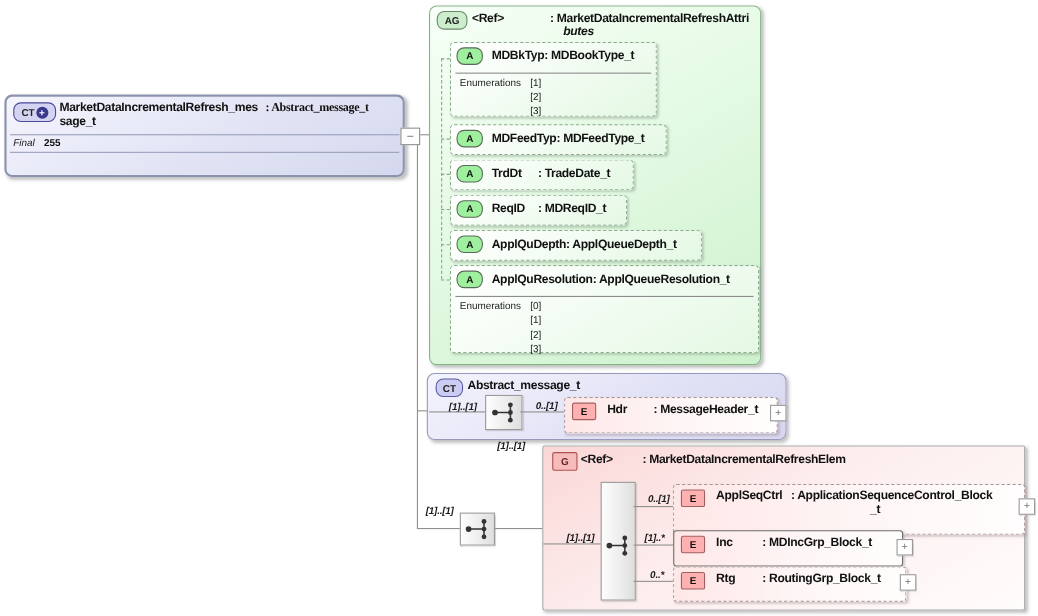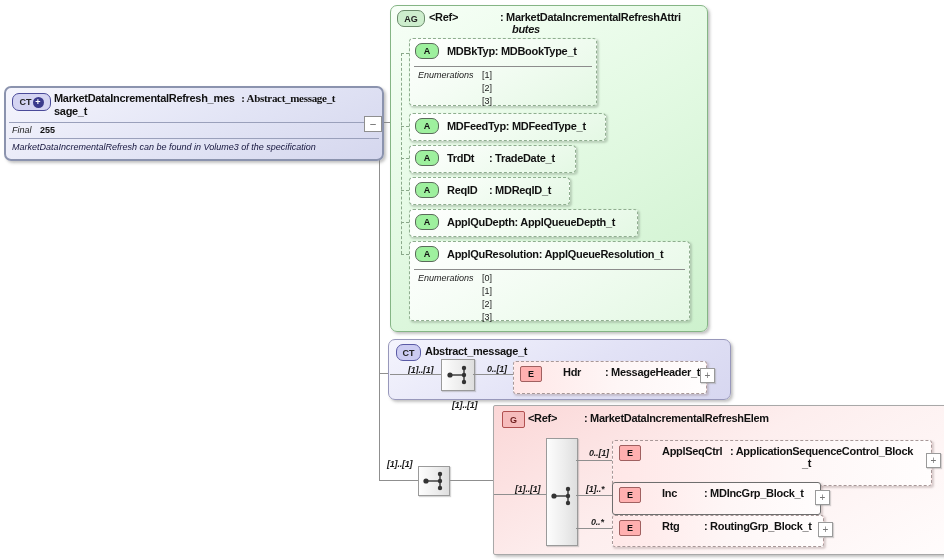--- a/index.html
+++ b/index.html
@@ -6,49 +6,49 @@
   #stage{position:relative;width:944px;height:560px;background:#ffffff;overflow:hidden;
          font-family:"Liberation Sans","DejaVu Sans",sans-serif;color:#111;}
   .abs{position:absolute;}
   .bold{font-weight:bold;font-size:11px;letter-spacing:-0.3px;white-space:nowrap;}
   .occ{position:absolute;font-size:9px;font-weight:bold;font-style:italic;letter-spacing:-0.2px;white-space:nowrap;color:#1a1a1a;}
   .hline{position:absolute;height:1px;background:#8f8f8f;}
   .vline{position:absolute;width:1px;background:#8f8f8f;}
   .dline{background:transparent;border-top:1px dashed #8aa88a;height:0;}
   .dvline{background:transparent;border-left:1px dashed #8aa88a;width:0;}
 
-  .bigbox{position:absolute;border-radius:7px;box-shadow:2px 2px 3px rgba(120,120,120,0.45);padding-left:16px;}
+  .bigbox{position:absolute;border-radius:7px;box-shadow:2px 2px 3px rgba(120,120,120,0.45);}
   .root-class{border:2px solid #8b93ae;background:linear-gradient(155deg,#f5f5fd 0%,#e2e4f5 55%,#d5d7ee 100%);}
   .ag-box{border:1px solid #85b585;background:linear-gradient(150deg,#f7fff7 0%,#e4fae4 45%,#cdf1cd 100%);}
   .ct-box{border:1px solid #9898bb;background:linear-gradient(150deg,#f4f4fd 0%,#e2e2f6 55%,#d7d7f0 100%);}
   .g-box{border:1px solid #a8a8a8;border-radius:2px;background:linear-gradient(150deg,#fbd7d7 0%,#fdeeee 45%,#fffcfc 100%);}
 
   .pill{position:absolute;display:flex;align-items:center;justify-content:center;
         font-size:9px;font-weight:bold;border-radius:7px;}
   .sqbadge{position:absolute;display:flex;align-items:center;justify-content:center;
         font-size:9px;font-weight:bold;border-radius:2px;}
 
   .attr-box{position:absolute;border:1px dashed #8fae8f;border-radius:4px;
             background:linear-gradient(150deg,#ffffff 0%,#f2fcf2 50%,#e4f8e4 100%);
             box-shadow:1.5px 1.5px 2px rgba(130,150,130,0.4);}
   .attr-row{position:absolute;left:0;top:0;right:0;height:24px;display:flex;align-items:center;padding-left:5px;}
   .a-badge{width:22px;height:14px;border:1px solid #5a6a5a;border-radius:7px;background:#9ef09e;
            display:flex;align-items:center;justify-content:center;font-size:9px;font-weight:bold;flex:0 0 auto;}
   .attr-name{margin-left:8px;min-width:42px;}
   .enum-sep{position:absolute;left:4px;right:4px;height:1px;background:#8c8c8c;}
-  .enum-label{position:absolute;left:8px;font-size:9px;font-style:italic;color:#1a1a1a;white-space:nowrap;}
+  .enum-label{position:absolute;left:8px;font-size:9px;color:#1a1a1a;white-space:nowrap;}
   .enum-vals{position:absolute;left:72px;font-size:9px;line-height:13px;color:#1a1a1a;}
 
   .el-box{position:absolute;border-radius:3px;background:linear-gradient(90deg,#ffe7e7 0%,#fef6f6 55%,#fffdfd 100%);
           display:flex;align-items:flex-start;padding:4px 0 0 6px;box-shadow:1.5px 1.5px 2px rgba(150,130,130,0.35);}
   .el-dashed{border:1px dashed #a89898;}
   .el-solid{border:1px solid #6e6e6e;}
   .e-badge{width:20px;height:14px;border:1px solid #a06060;border-radius:2px;background:#ffb0b0;
            display:flex;align-items:center;justify-content:center;font-size:9px;font-weight:bold;flex:0 0 auto;}
-  .el-name{margin-left:21px;min-width:42px;}
+  .el-name{margin-left:10px;min-width:42px;}
 
   .plusbox{position:absolute;width:13px;height:13px;border:1px solid #9a9a9a;background:#ffffff;
            display:flex;align-items:center;justify-content:center;font-size:10px;line-height:10px;color:#777;
            box-shadow:1px 1px 1px rgba(150,150,150,0.4);}
   .minusbox{position:absolute;width:16px;height:14px;border:1px solid #8f8f8f;background:#ffffff;
            display:flex;align-items:center;justify-content:center;font-size:10px;line-height:10px;color:#555;}
   .seqicon{position:absolute;border:1px solid #9a9a9a;background:linear-gradient(90deg,#fdfdfd 0%,#ececec 60%,#dedede 100%);
            box-shadow:1px 1px 1px rgba(150,150,150,0.4);}
   .ital{font-style:italic;font-size:9px;color:#1a1a1a;white-space:nowrap;text-align:center;}
   .anno{font-style:italic;font-size:9px;color:#14143c;white-space:nowrap;}
@@ -73,21 +73,20 @@
     </div>
     <div class="abs bold" style="left:48px;top:4px;">
       <span>MarketDataIncrementalRefresh_mes</span>
       <span style="margin-left:4px;font-family:Liberation Serif, serif;">: Abstract_message_t</span>
     </div>
     <div class="abs bold" style="left:48px;top:17px;">sage_t</div>
     <div class="sep" style="top:34px;"></div>
     <div class="abs ital" style="left:6px;top:37px;">Final</div>
     <div class="abs" style="left:34px;top:37px;font-size:9px;font-weight:bold;">255</div>
     <div class="sep" style="top:50px;"></div>
-    <div class="abs anno" style="left:6px;top:54px;">MarketDataIncrementalRefresh can be found in Volume3 of the specification</div>
   </div>
 
   <div class="minusbox" style="left:364px;top:116px;">–</div>
 
   <div class="bigbox ag-box" style="left:390px;top:5px;width:300px;height:325px;">
     <div class="pill" style="left:6px;top:4px;width:26px;height:15px;border:1px solid #6a8a6a;background:#cdeecd;color:#222;">AG</div>
     <div class="abs bold" style="left:38px;top:5px;">&lt;Ref&gt;</div>
     <div class="abs bold typecol" style="left:81px;top:5px;margin-left:28px;">
       <span>: MarketDataIncrementalRefreshAttri</span>
       <span style="text-indent:12px;font-style:italic;">butes</span>

